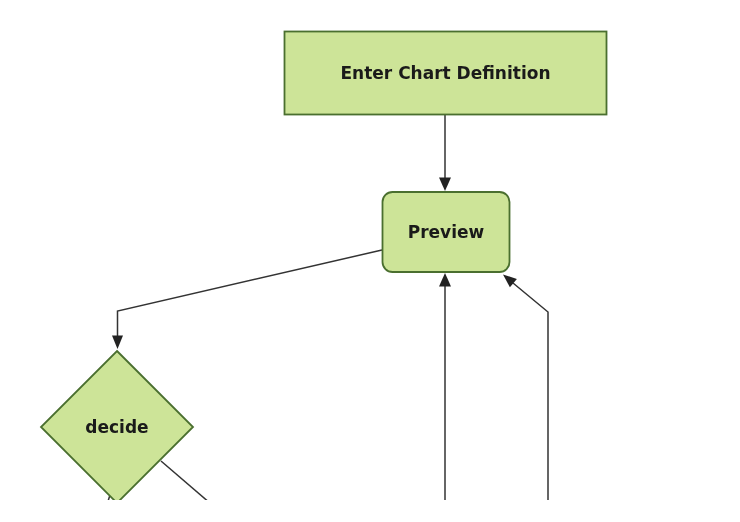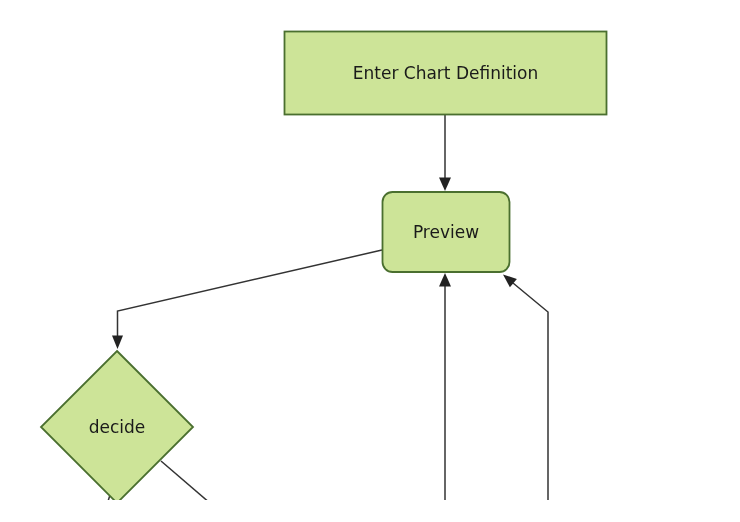--- a/index.html
+++ b/index.html
@@ -7,20 +7,21 @@
     padding: 0;
     background: #ffffff;
     font-family: "DejaVu Sans", "Liberation Sans", sans-serif;
   }
   .canvas {
     position: relative;
     width: 740px;
     height: 500px;
     background: var(--background, #ffffff);
     overflow: hidden;
+    font-weight: bold;
   }
   svg { display: block; }
   .node-shape {
     fill: var(--node-fill, #cde498);
     stroke: var(--node-border, #4a6f2f);
     stroke-width: 1.8;
   }
   .node-label {
     fill: var(--label, #1a1a1a);
     font-size: 17px;

